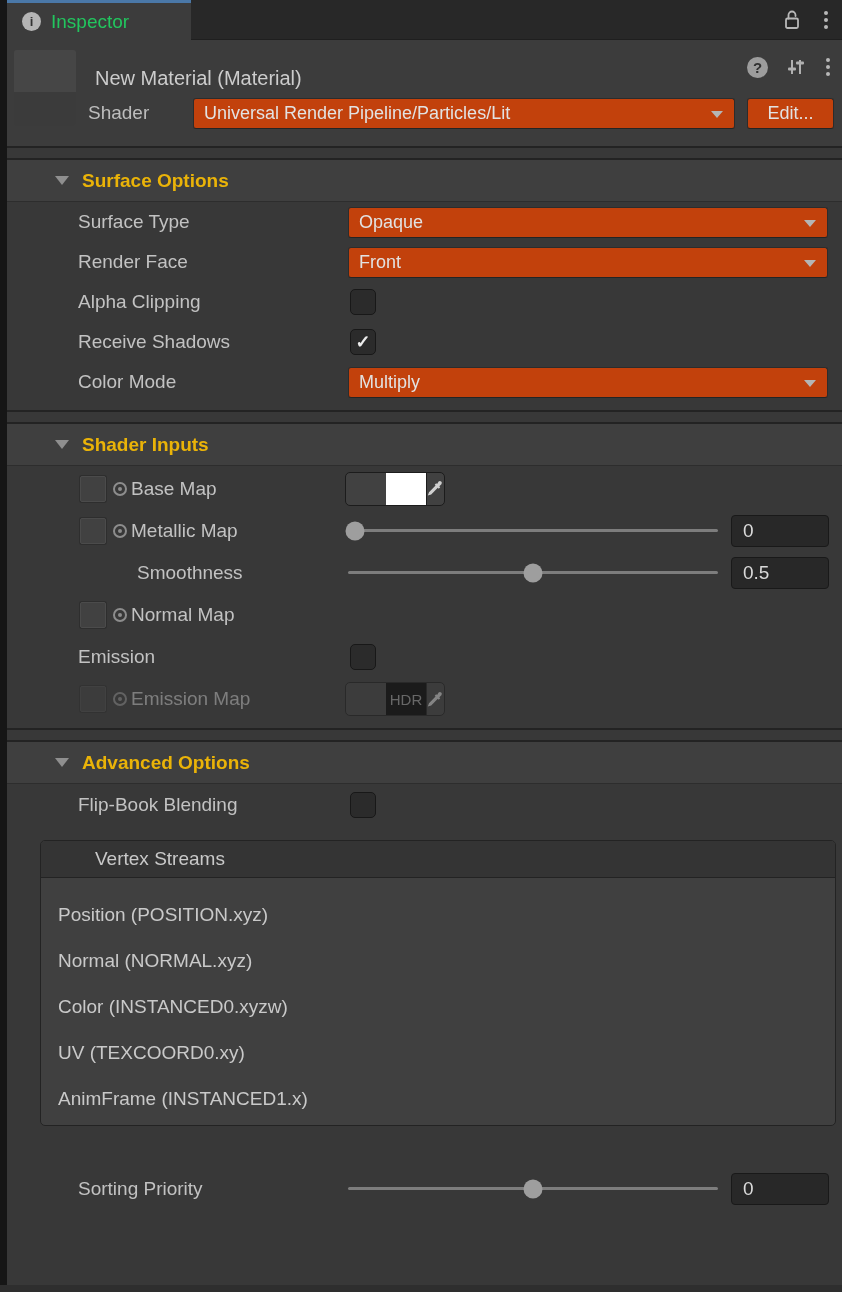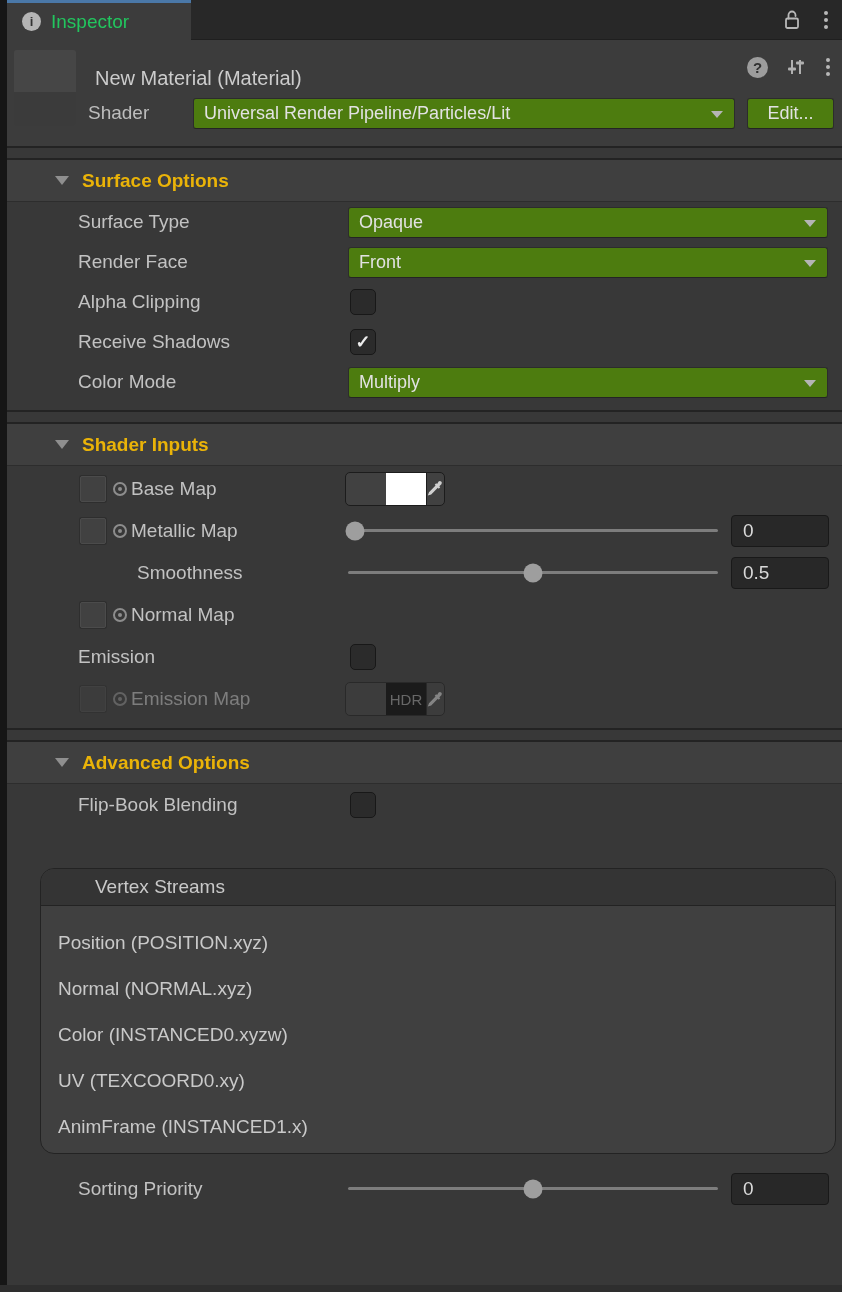--- a/index.html
+++ b/index.html
@@ -26,21 +26,21 @@
 
   
   .header { left:7px; top:40px; width:835px; height:106px; background:#3c3c3c; }
   .thumb { position:absolute; left:7px; top:10px; width:62px; height:76px; border-radius:3px;
            background:linear-gradient(#464646 0 55%, #3b3b3b 55% 100%); }
   .mat-title { position:absolute; left:88px; top:15px; font-size:20px; color:#cccccc;margin-top:12px; }
   .header-icons { position:absolute; right:10px; top:14px; display:flex; align-items:center; gap:17px; }
   .help-circle { width:21px; height:21px; border-radius:50%; background:#9d9d9d; color:#303030;
                  display:flex; align-items:center; justify-content:center; font-size:15px; font-weight:bold; }
   .shader-label { position:absolute; left:81px; top:62px; font-size:19px; color:#bdbdbd; }
-  .btn { background:#4d7c0f; border:1px solid #2c2c2c; border-bottom-color:#242424; border-radius:3px;
+  .btn { background:#c2410c; border:1px solid #2c2c2c; border-bottom-color:#242424; border-radius:3px;
          color:#e2e2e2; font-size:18px; display:flex; align-items:center; }
   .shader-dd { position:absolute; left:186px; top:58px; width:542px; height:31px; padding:0 34px 0 10px; position:absolute; }
   .edit-btn { position:absolute; left:740px; top:58px; width:87px; height:31px; justify-content:center; }
   .dd-arrow { position:absolute; right:11px; top:50%; margin-top:-3px; width:0; height:0;
               border-left:6px solid transparent; border-right:6px solid transparent; border-top:7px solid #b5b5b5; }
 
   .sep { left:7px; width:835px; height:14px; background:#383838;
          border-top:2px solid #232323; border-bottom:2px solid #232323; }
 
   
@@ -77,22 +77,22 @@
   .slider-track { position:absolute; left:341px; top:50%; margin-top:-2px; width:370px; height:3px;
                   background:#7d7d7d; border-radius:2px; }
   .slider-knob { position:absolute; top:50%; transform:translate(-50%,-50%); width:19px; height:19px;
                  border-radius:50%; background:#9e9e9e; }
   .value-field { position:absolute; left:724px; top:50%; transform:translateY(-50%); width:98px; height:32px;
                  background:#282828; border:1px solid #191919; border-radius:4px;
                  color:#dadada; font-size:19px; display:flex; align-items:center; padding-left:11px; }
   .dim { position:absolute; inset:0; opacity:0.5; }
 
   
-  .vs-box { left:40px; top:868px; width:796px; height:286px; background:#404040;
-            border:1px solid #232323; border-radius:14px; overflow:hidden;text-align:right; }
+  .vs-box { left:40px; top:840px; width:796px; height:286px; background:#404040;
+            border:1px solid #232323; border-radius:5px; overflow:hidden;text-align:right; }
   .vs-head { height:37px; background:#343434; border-bottom:1px solid #232323;
              display:flex; align-items:center; padding-left:54px; font-size:19px; color:#c9c9c9; }
   .vs-body { padding-top:14px; }
   .vs-item { height:46px; display:flex; align-items:center; padding-left:17px; font-size:19px; color:#c9c9c9; }
 
   .footer-edge { left:0; top:1285px; width:842px; height:7px; background:#2e2e2e; }
 
   svg { display:block; }
 </style>
 </head>

